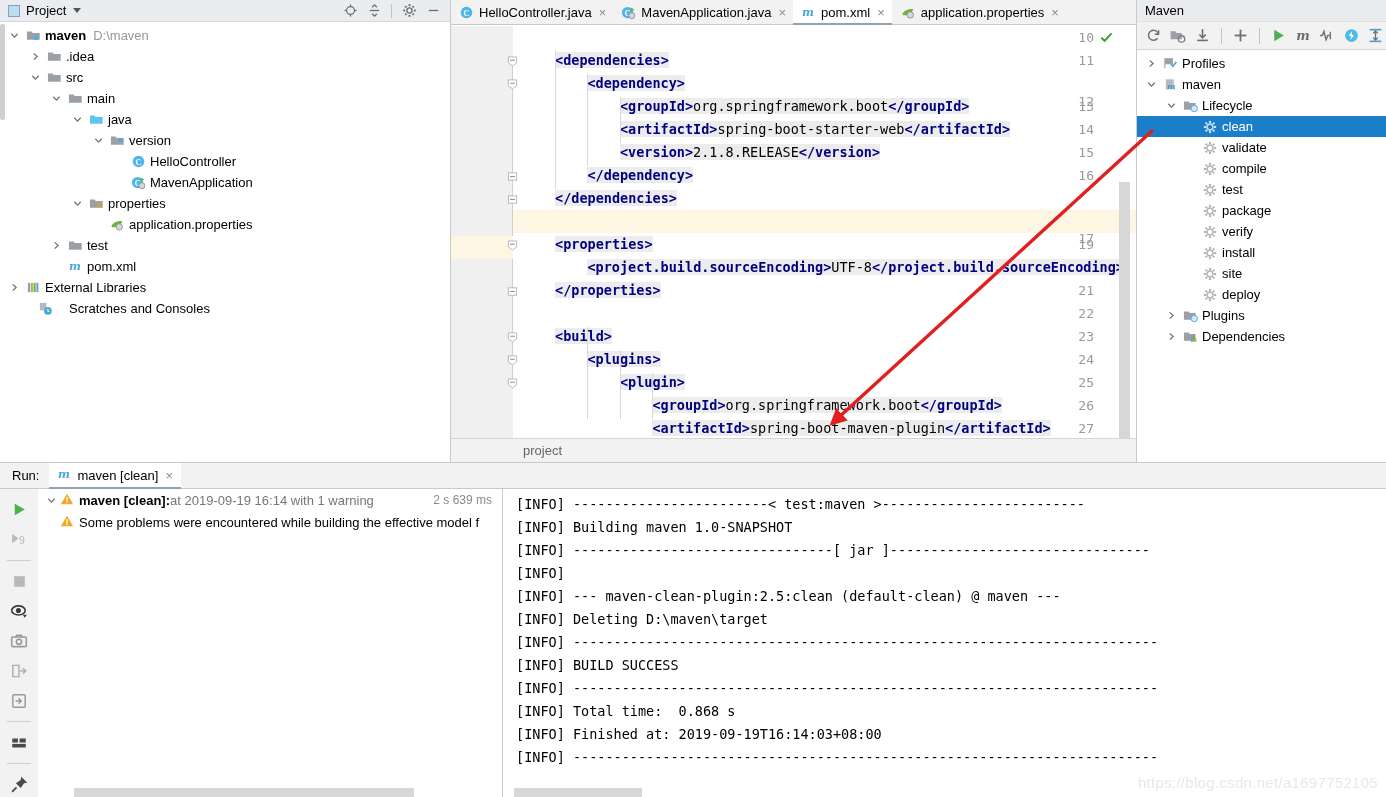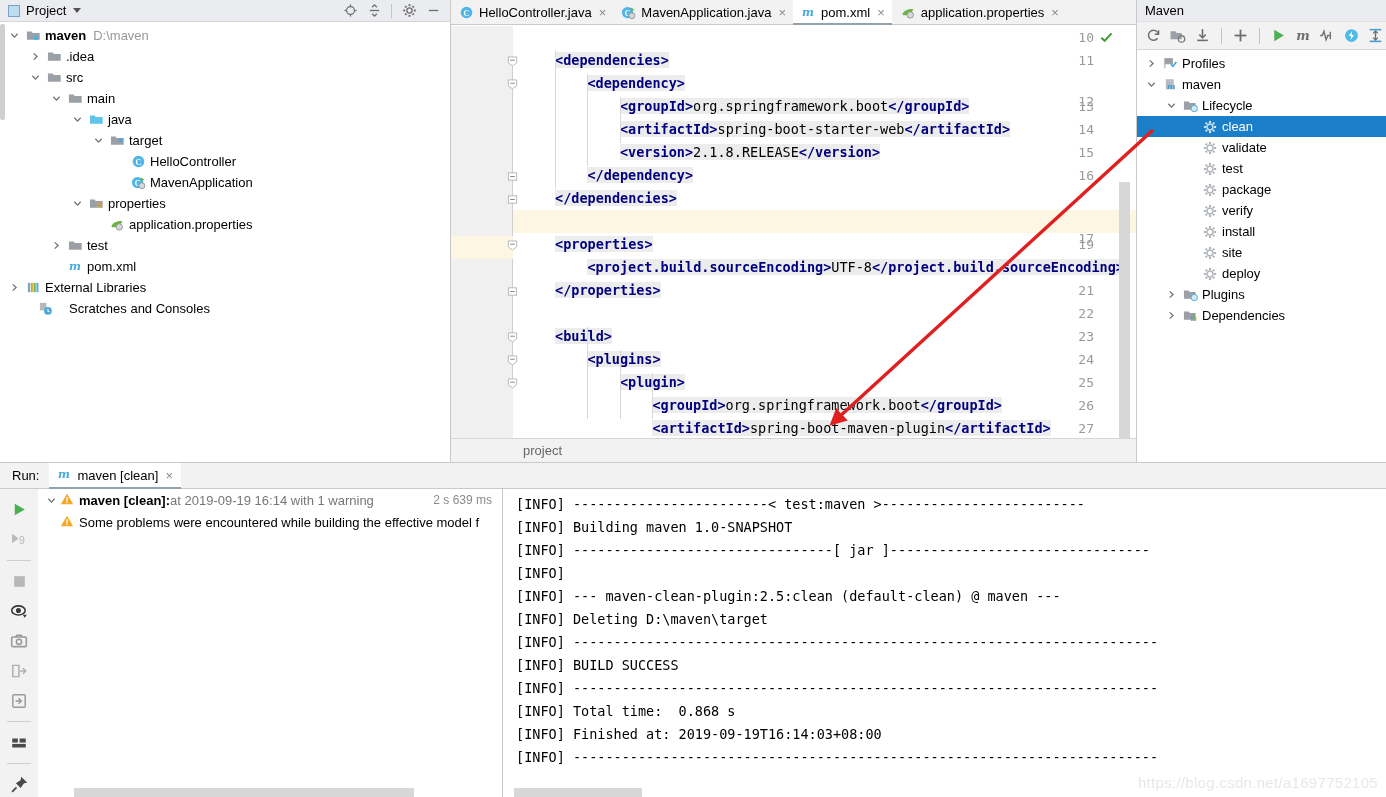--- a/index.html
+++ b/index.html
@@ -241,21 +241,21 @@
                 <svg width="9" height="9" viewBox="0 0 10 10">
                   <path d="M1.5 3 L5 6.8 L8.5 3" fill="none" stroke="#707070" stroke-width="1.4"></path>
                 </svg>
               </span>
               <span class="ticon" style="margin-left: 5px;">
                 <svg width="15" height="15" viewBox="0 0 16 16">
                   <path d="M1 3.6 L6 3.6 L7.2 5.2 L14.6 5.2 L14.6 12.6 L1 12.6 Z" fill="#9aa0a6"></path>
                   <rect x="9.2" y="6" width="4.4" height="3.2" fill="#4aa8d8"></rect>
                 </svg>
               </span>
-              <span class="tlabel">target</span>
+              <span class="tlabel">version</span>
             </div>
             <div class="trow" style="padding-left: 113px;">
               <span class="arr"></span>
               <span class="ticon" style="margin-left: 5px;">
                 <svg width="15" height="15" viewBox="0 0 16 16">
                   <circle cx="8" cy="8" r="6.2" fill="#50b5e8"></circle>
                   <text x="8" y="11.4" text-anchor="middle" font-family="Liberation Serif, serif" font-size="8.6" font-weight="bold" fill="#fff">C</text>
                 </svg>
               </span>
               <span class="tlabel">HelloController</span>
@@ -653,20 +653,39 @@
                   <line x1="8" y1="12.6" x2="8" y2="15"></line>
                   <line x1="1" y1="8" x2="3.4" y2="8"></line>
                   <line x1="12.6" y1="8" x2="15" y2="8"></line>
                   <line x1="3" y1="3" x2="4.6" y2="4.6"></line>
                   <line x1="11.4" y1="11.4" x2="13" y2="13"></line>
                   <line x1="13" y1="3" x2="11.4" y2="4.6"></line>
                   <line x1="4.6" y1="11.4" x2="3" y2="13"></line>
                 </g>
               </svg>
             </span>
+            <span class="mlabel">compile</span>
+          </div>
+          <div class="mrow" style="padding-left: 48px;">
+            <span class="arr" style="width: 12px; display: inline-flex; align-items: center; justify-content: center;"></span>
+            <span class="ticon" style="margin-left: 5px;">
+              <svg width="14" height="14" viewBox="0 0 16 16">
+                <path d="M8 4.6A3.4 3.4 0 1 0 8 11.4 3.4 3.4 0 1 0 8 4.6z" fill="none" stroke="#b0b4b8" stroke-width="1.7"></path>
+                <g stroke="#b0b4b8" stroke-width="2.4">
+                  <line x1="8" y1="1" x2="8" y2="3.4"></line>
+                  <line x1="8" y1="12.6" x2="8" y2="15"></line>
+                  <line x1="1" y1="8" x2="3.4" y2="8"></line>
+                  <line x1="12.6" y1="8" x2="15" y2="8"></line>
+                  <line x1="3" y1="3" x2="4.6" y2="4.6"></line>
+                  <line x1="11.4" y1="11.4" x2="13" y2="13"></line>
+                  <line x1="13" y1="3" x2="11.4" y2="4.6"></line>
+                  <line x1="4.6" y1="11.4" x2="3" y2="13"></line>
+                </g>
+              </svg>
+            </span>
             <span class="mlabel">test</span>
           </div>
           <div class="mrow" style="padding-left: 48px;">
             <span class="arr" style="width: 12px; display: inline-flex; align-items: center; justify-content: center;"></span>
             <span class="ticon" style="margin-left: 5px;">
               <svg width="14" height="14" viewBox="0 0 16 16">
                 <path d="M8 4.6A3.4 3.4 0 1 0 8 11.4 3.4 3.4 0 1 0 8 4.6z" fill="none" stroke="#b0b4b8" stroke-width="1.7"></path>
                 <g stroke="#b0b4b8" stroke-width="2.4">
                   <line x1="8" y1="1" x2="8" y2="3.4"></line>
                   <line x1="8" y1="12.6" x2="8" y2="15"></line>

